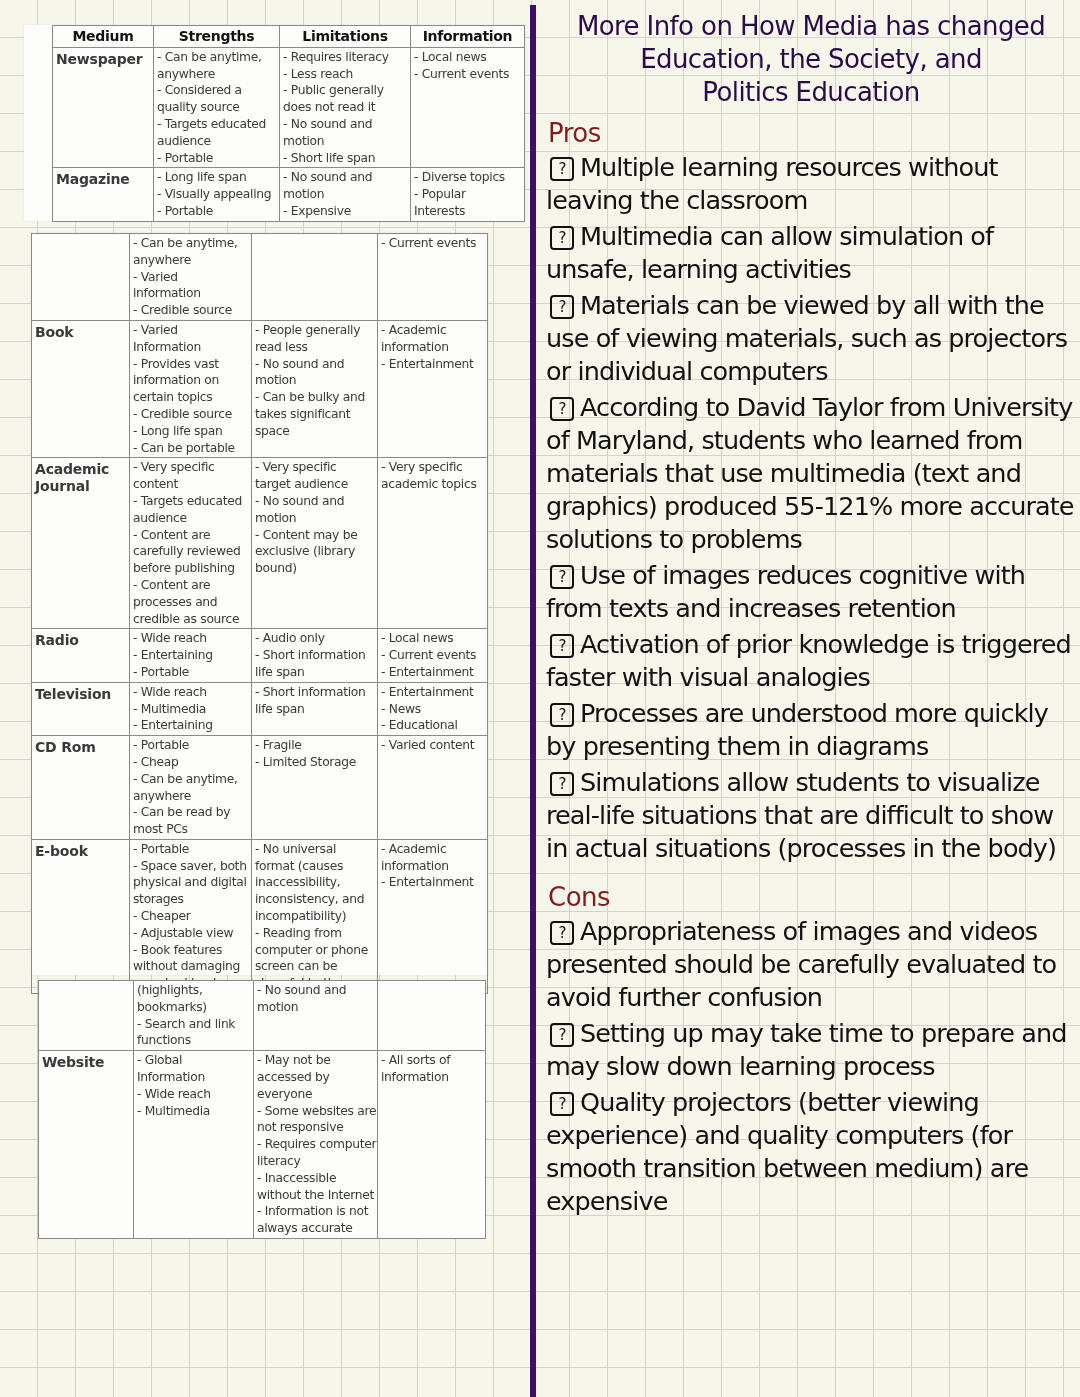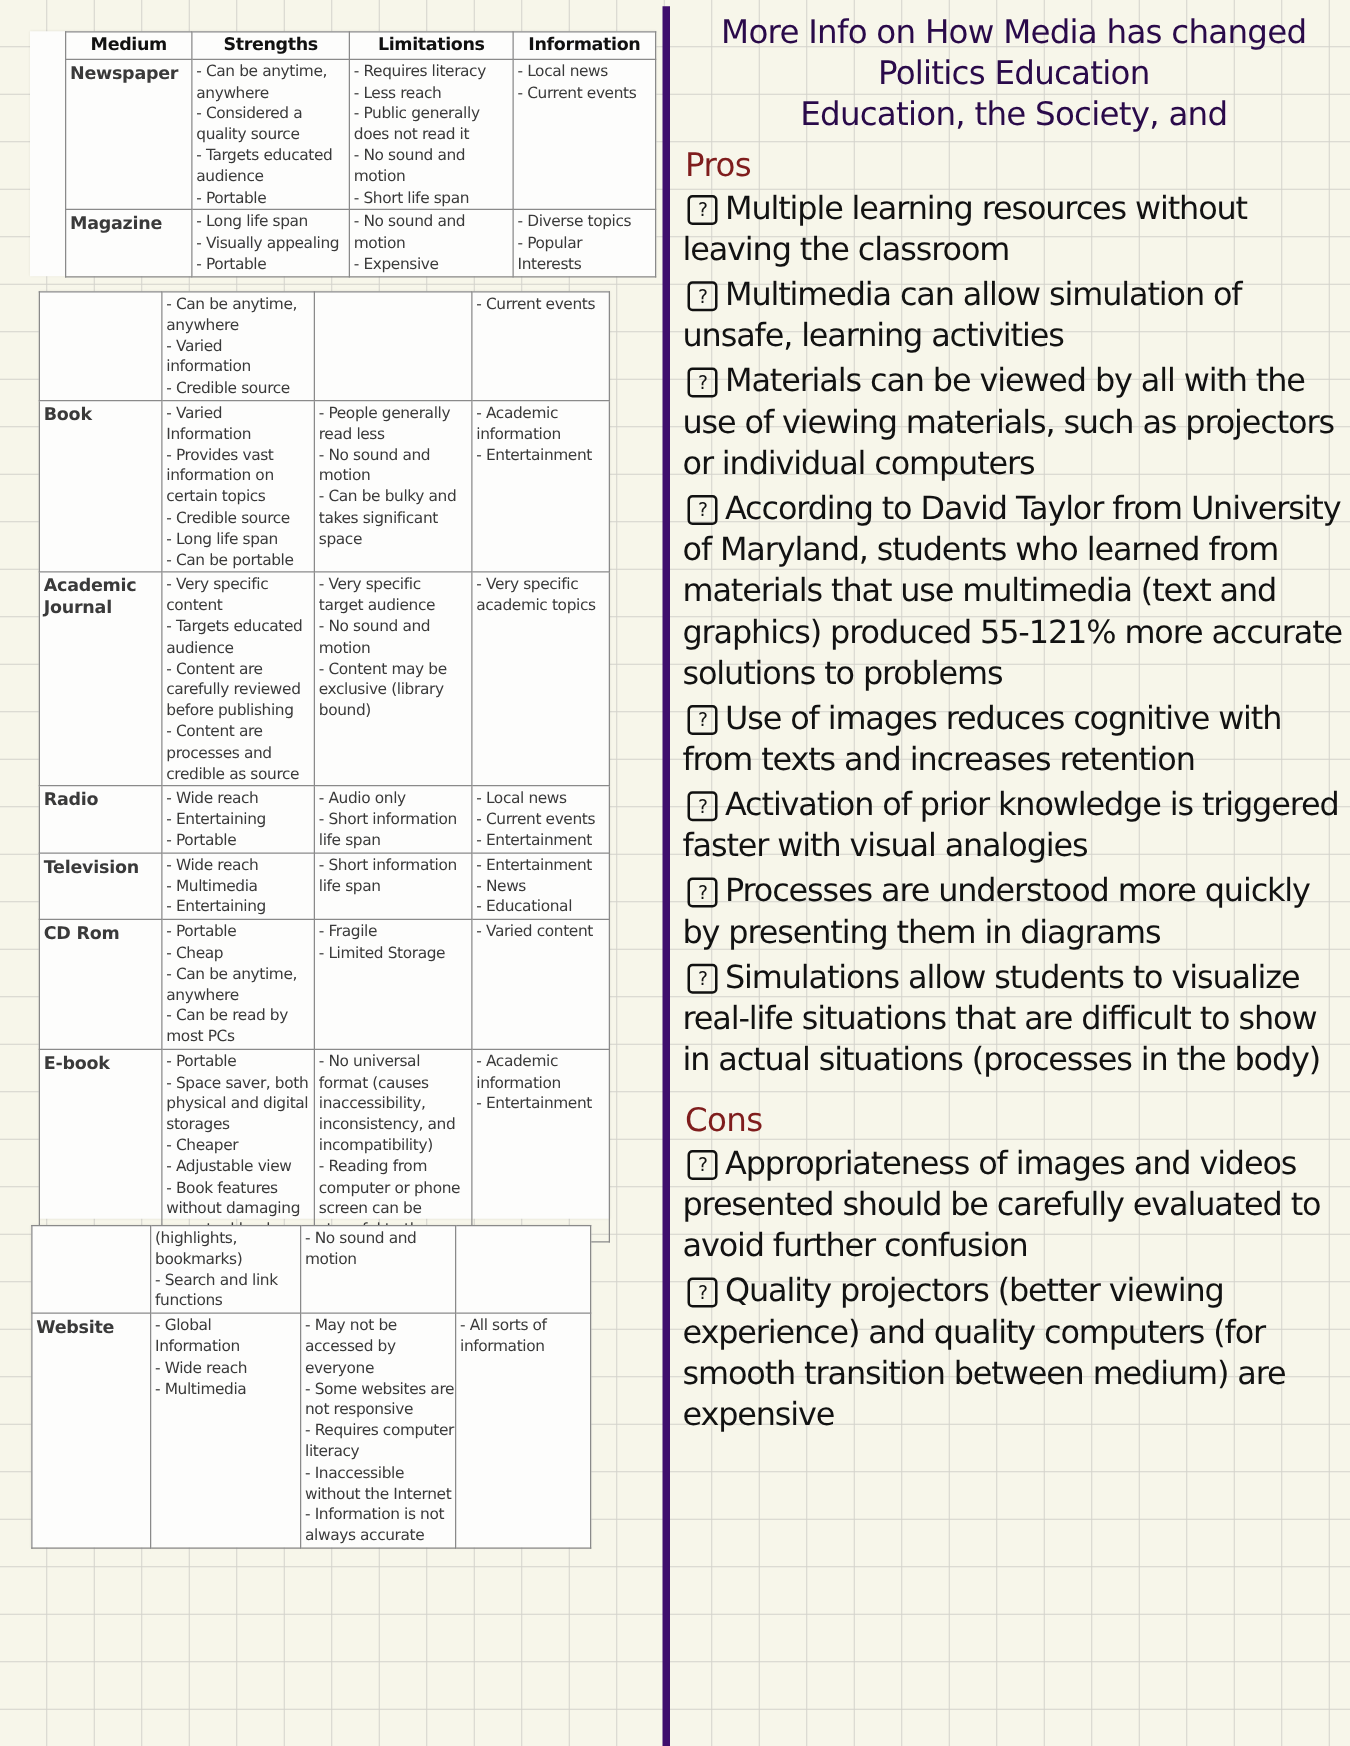--- a/index.html
+++ b/index.html
@@ -277,21 +277,21 @@
           <td>
             <span class="ln">- Academic</span>
             <span class="ln">information</span>
             <span class="ln">- Entertainment</span>
           </td>
         </tr>
       </tbody>
   </table>
 </div>
 
-<div class="chunk" style="left:25px;top:980px;width:448px;height:258px;">
+<div class="chunk" style="left:38px;top:980px;width:448px;height:258px;">
   <table class="media">
     <colgroup>
         <col style="width:95px">
         <col style="width:120px">
         <col style="width:124px">
         <col>
       </colgroup>
     <tbody>
         <tr>
           <td class="med"></td>
@@ -335,32 +335,33 @@
         </tr>
       </tbody>
   </table>
 </div>
 
 <div class="divider"></div>
 
 <div class="notes">
   <div class="title">
     <div>More Info on How Media has changed</div>
+    <div>Education, the Society, and</div>
     <div>Politics Education</div>
-    <div>Education, the Society, and</div>
   </div>
   <div class="section">Pros</div>
   <div>
       <div class="item"><span class="chk">?</span><span>Multiple learning resources without leaving the classroom</span></div>
       <div class="item"><span class="chk">?</span><span>Multimedia can allow simulation of unsafe, learning activities</span></div>
       <div class="item"><span class="chk">?</span><span>Materials can be viewed by all with the use of viewing materials, such as projectors or individual computers</span></div>
       <div class="item"><span class="chk">?</span><span>According to David Taylor from University of Maryland, students who learned from materials that use multimedia (text and graphics) produced 55-121% more accurate solutions to problems</span></div>
       <div class="item"><span class="chk">?</span><span>Use of images reduces cognitive with from texts and increases retention</span></div>
       <div class="item"><span class="chk">?</span><span>Activation of prior knowledge is triggered faster with visual analogies</span></div>
       <div class="item"><span class="chk">?</span><span>Processes are understood more quickly by presenting them in diagrams</span></div>
       <div class="item"><span class="chk">?</span><span>Simulations allow students to visualize real-life situations that are difficult to show in actual situations (processes in the body)</span></div>
     </div>
   <div class="section cons">Cons</div>
   <div>
       <div class="item"><span class="chk">?</span><span>Appropriateness of images and videos presented should be carefully evaluated to avoid further confusion</span></div>
+      <div class="item"><span class="chk">?</span><span>Setting up may take time to prepare and may slow down learning process</span></div>
       <div class="item"><span class="chk">?</span><span>Quality projectors (better viewing experience) and quality computers (for smooth transition between medium) are expensive</span></div>
     </div>
 </div>
 
 </body></html>

